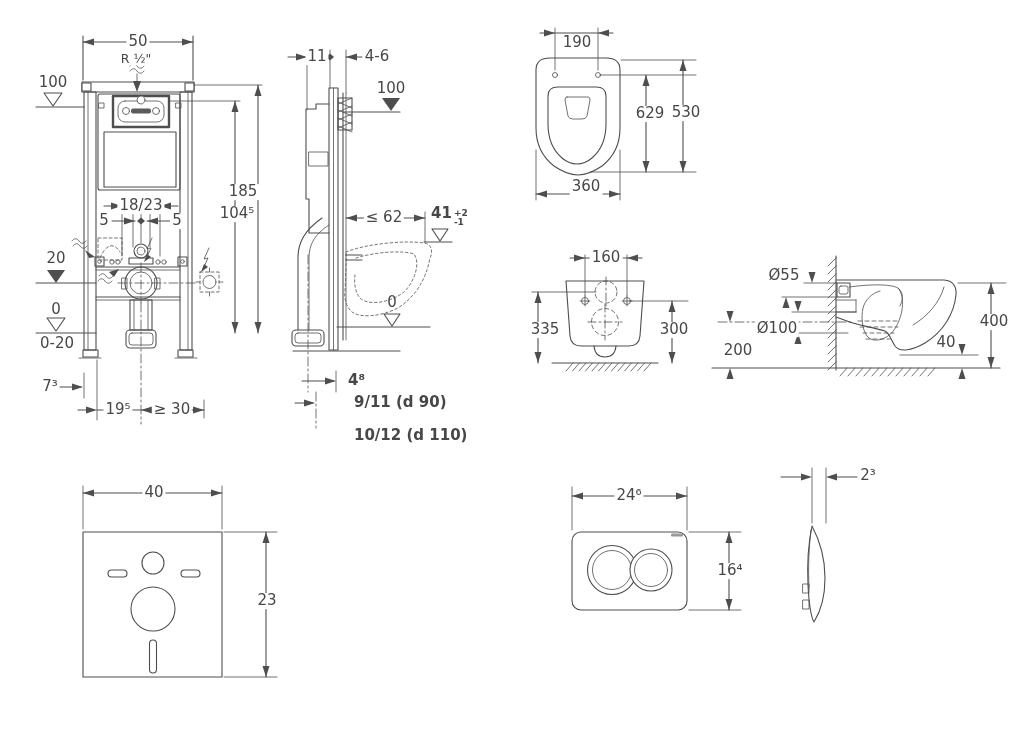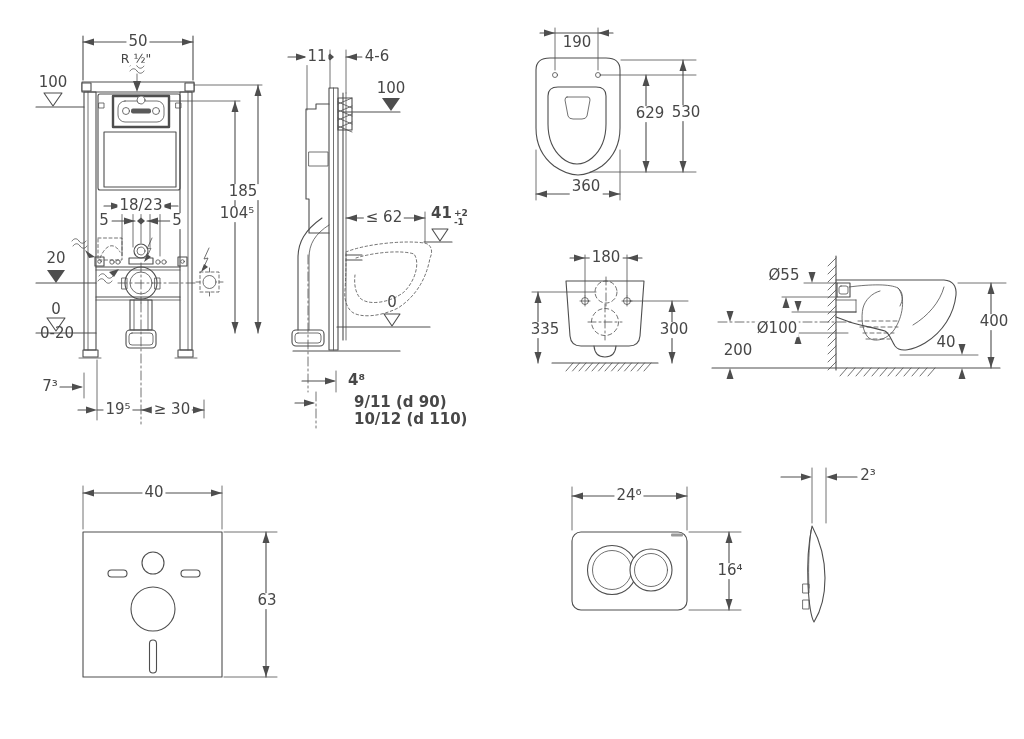--- a/index.html
+++ b/index.html
@@ -394,53 +394,53 @@
 <span class="dim" style="left:138px;top:42px">50</span>
 <span class="dim small" style="left:136px;top:59px">R ½"</span>
 <span class="dim nobg" style="left:53px;top:83px">100</span>
 <span class="dim" style="left:243px;top:192px">185</span>
 <span class="dim" style="left:237px;top:214px">104⁵</span>
 <span class="dim" style="left:141px;top:206px">18/23</span>
 <span class="dim" style="left:104px;top:221px">5</span>
 <span class="dim" style="left:177px;top:221px">5</span>
 <span class="dim nobg" style="left:56px;top:259px">20</span>
 <span class="dim nobg" style="left:56px;top:310px">0</span>
-<span class="dim nobg" style="left:57px;top:334px">0-20</span>
+<span class="dim nobg" style="left:57px;top:344px">0-20</span>
 <span class="dim nobg" style="left:50px;top:387px">7³</span>
 <span class="dim" style="left:118px;top:410px">19⁵</span>
 <span class="dim" style="left:172px;top:410px">≥ 30</span>
 
 <span class="dim" style="left:317px;top:57px">11</span>
 <span class="dim" style="left:377px;top:57px">4-6</span>
 <span class="dim nobg" style="left:391px;top:89px">100</span>
 <span class="dim" style="left:384px;top:218px">≤ 62</span>
 <span class="dim dimL nobg" style="left:429px;top:216px"><span>41</span><span class="tol">
         <i>+2</i>
         <i>-1</i>
       </span></span>
 <span class="dim nobg" style="left:392px;top:303px">0</span>
 <span class="dim dimL nobg" style="left:346px;top:381px">4⁸</span>
 <span class="dim dimL nobg" style="left:352px;top:403px">9/11 (d 90)</span>
-<span class="dim dimL nobg" style="left:352px;top:420px">10/12 (d 110)</span>
+<span class="dim dimL nobg" style="left:352px;top:436px">10/12 (d 110)</span>
 
 <span class="dim" style="left:577px;top:43px">190</span>
 <span class="dim" style="left:650px;top:114px">629</span>
 <span class="dim" style="left:686px;top:113px">530</span>
 <span class="dim" style="left:586px;top:187px">360</span>
 
-<span class="dim" style="left:606px;top:258px">180</span>
+<span class="dim" style="left:606px;top:258px">160</span>
 <span class="dim" style="left:545px;top:330px">335</span>
 <span class="dim" style="left:674px;top:330px">300</span>
 
 <span class="dim nobg" style="left:784px;top:276px">Ø55</span>
 <span class="dim" style="left:777px;top:329px">Ø100</span>
 <span class="dim" style="left:738px;top:351px">200</span>
 <span class="dim" style="left:994px;top:322px">400</span>
 <span class="dim nobg" style="left:946px;top:343px">40</span>
 
 <span class="dim" style="left:154px;top:493px">40</span>
-<span class="dim" style="left:267px;top:601px">63</span>
+<span class="dim" style="left:267px;top:601px">23</span>
 
 <span class="dim" style="left:629px;top:496px">24⁶</span>
 <span class="dim" style="left:730px;top:571px">16⁴</span>
 <span class="dim nobg" style="left:868px;top:476px">2³</span>
 
 </div>
 
 </body></html>

